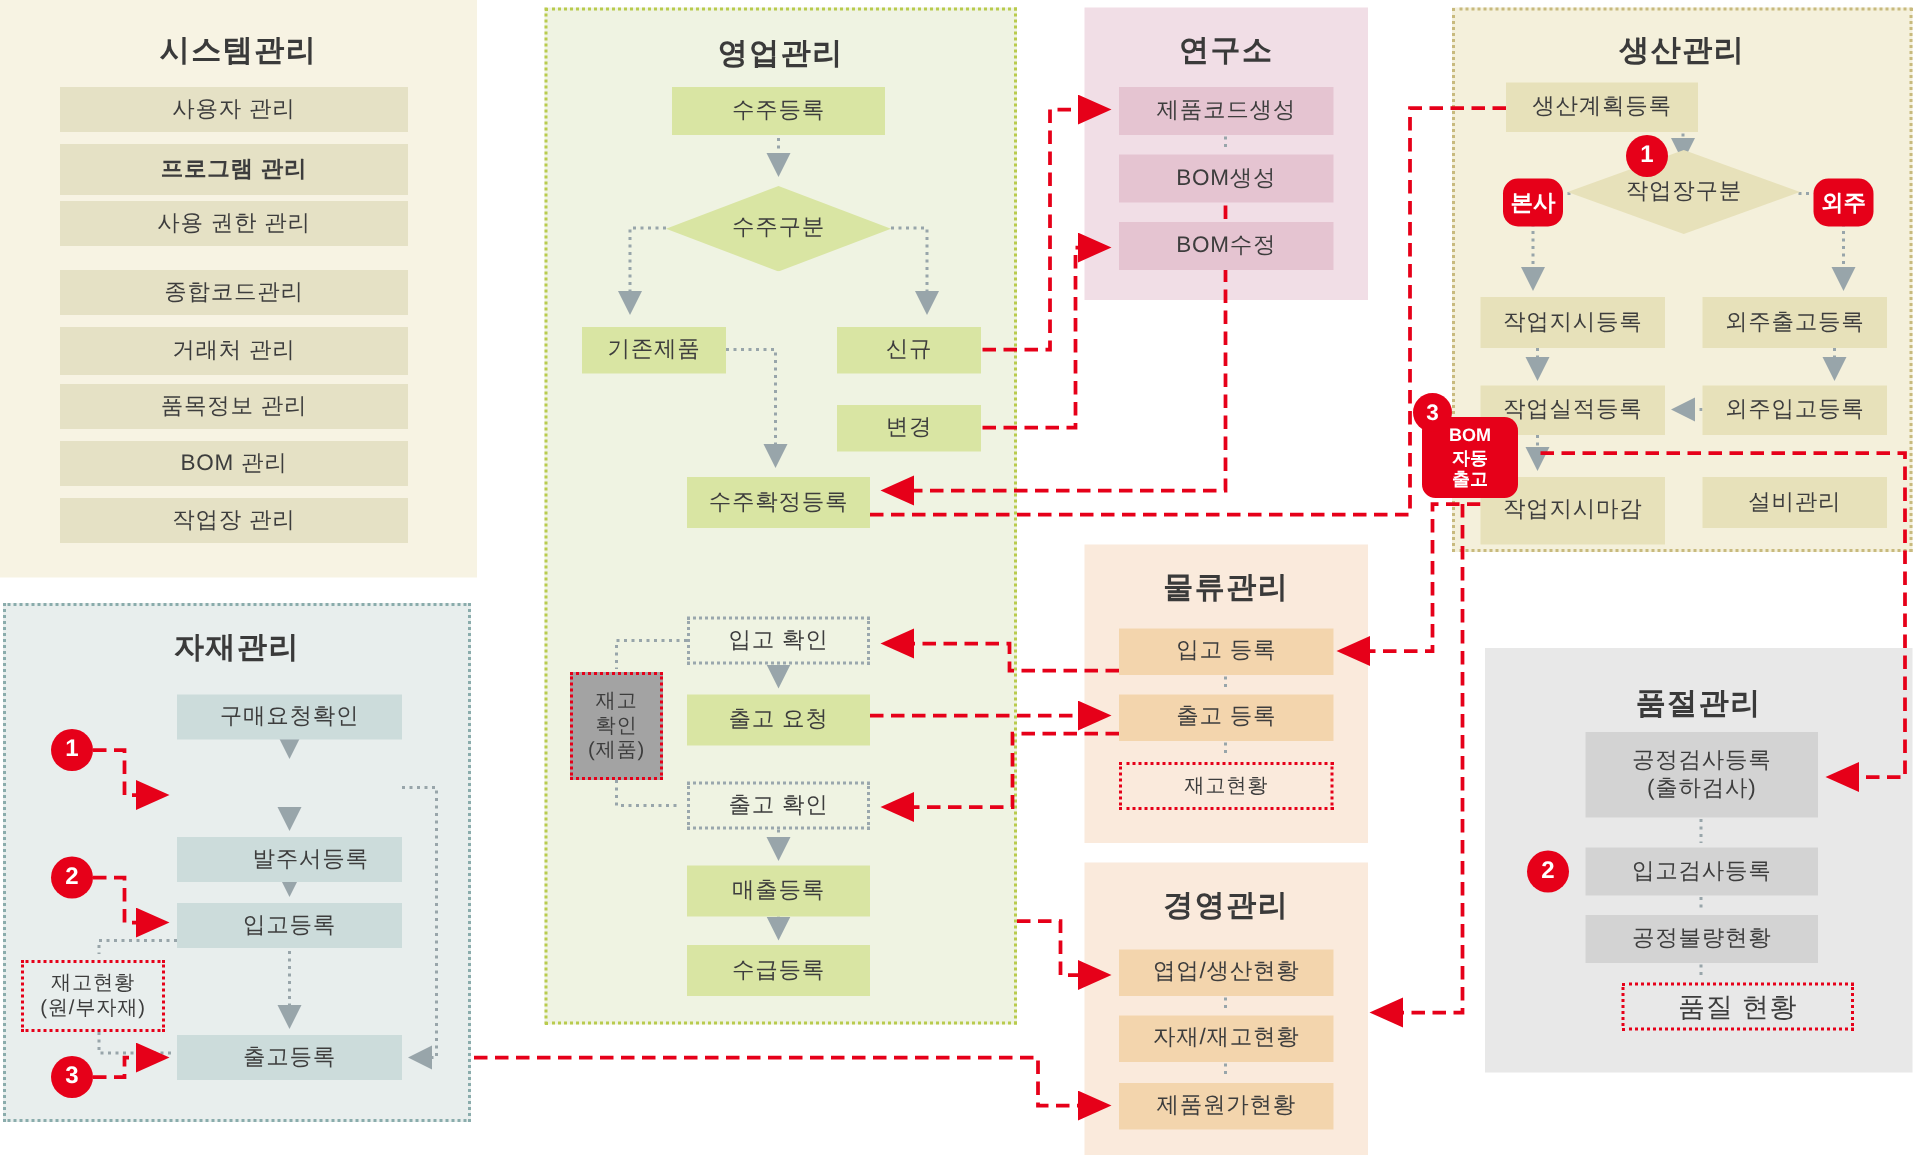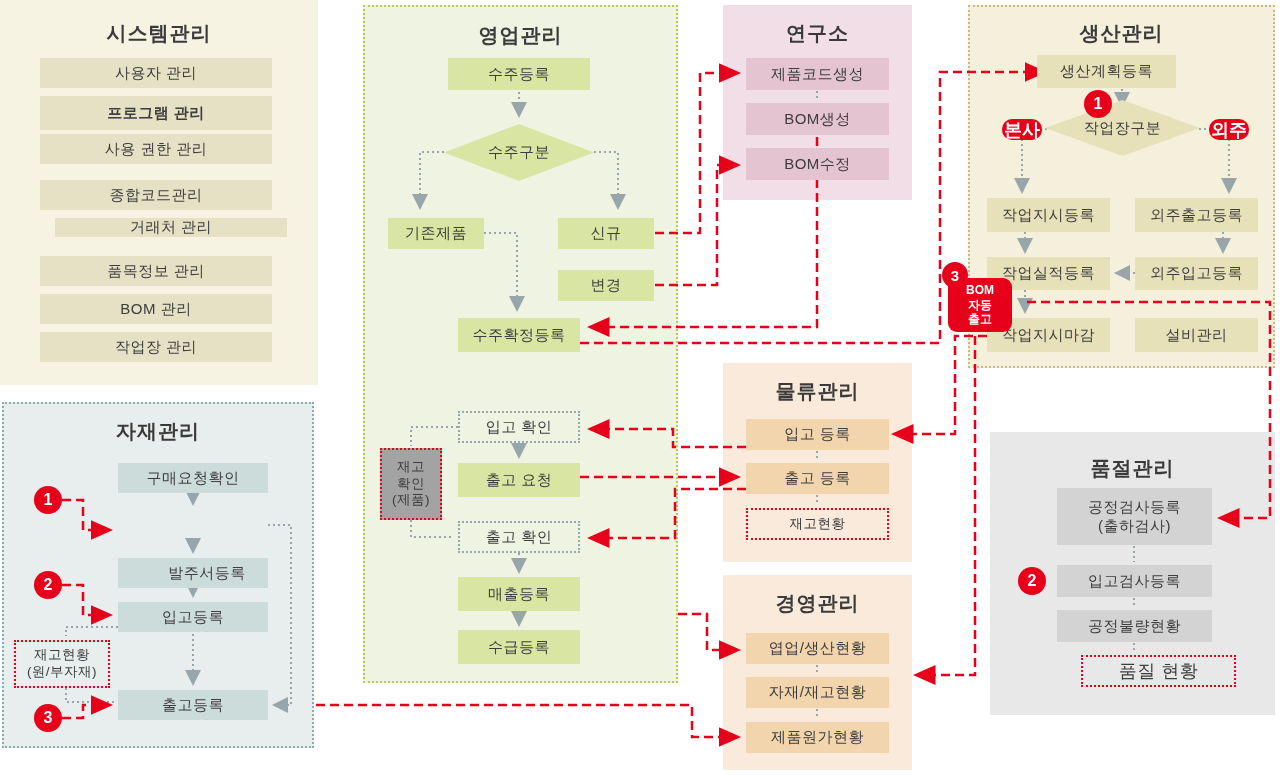--- a/index.html
+++ b/index.html
@@ -18,21 +18,21 @@
   .org{background:#f3d5ad;}
   .prd{background:#e7e1ba;}
   .qua{background:#d3d3d3;}
   .dotgray{background:#eff3e2;border:2px dotted #9aa7ad;}
   .dotred{border:2px dotted #e60019;font-size:13.5px;}
   .diamond{clip-path:polygon(50% 0,100% 50%,50% 100%,0 50%);}
   .overlay{position:absolute;left:0;top:0;z-index:1;}
   .badge{position:absolute;z-index:3;background:#e60019;color:#fff;font-weight:700;
          display:flex;align-items:center;justify-content:center;text-align:center;}
   .bcirc{width:28px;height:28px;border-radius:50%;font-size:16px;}
-  .bpill{width:40px;height:21px;border-radius:10px;font-size:18px;}
+  .bpill{width:40px;height:32px;border-radius:10px;font-size:15px;}
   .brect{border-radius:9px;font-size:12px;line-height:1.2;white-space:pre-line;}
   .redtxt{color:#e60019;font-weight:700;}
 </style>
 </head>
 <body>
 
 <div id="canvas">
 
   <div class="panel" style="left:0;top:0;width:318px;height:385px;background:#f7f3e3;"></div>
   <div class="panel" style="left:2px;top:402px;width:312px;height:346px;background:#e8eeed;border:2px dotted #8aacac;"></div>
@@ -120,21 +120,21 @@
 
       <path d="M975,336 V675 H918" marker-end="url(#ra)"></path>
     </g>
   </svg>
 
   <div class="ttl" style="left:0;top:20px;width:318px;">시스템관리</div>
   <div class="bx sys" style="left:40px;top:58px;width:232px;height:30px;">사용자 관리</div>
   <div class="bx sys" style="left:40px;top:96px;width:232px;height:34px;font-weight:bold;">프로그램 관리</div>
   <div class="bx sys" style="left:40px;top:134px;width:232px;height:30px;">사용 권한 관리</div>
   <div class="bx sys" style="left:40px;top:180px;width:232px;height:30px;">종합코드관리</div>
-  <div class="bx sys" style="left:40px;top:218px;width:232px;height:19px;margin-left:15px;">거래처 관리</div>
+  <div class="bx sys" style="left:40px;top:218px;width:232px;height:32px;">거래처 관리</div>
   <div class="bx sys" style="left:40px;top:256px;width:232px;height:30px;">품목정보 관리</div>
   <div class="bx sys" style="left:40px;top:294px;width:232px;height:30px;">BOM 관리</div>
   <div class="bx sys" style="left:40px;top:332px;width:232px;height:30px;">작업장 관리</div>
 
   <div class="ttl" style="left:2px;top:418px;width:312px;">자재관리</div>
   <div class="bx mat" style="left:118px;top:463px;width:150px;height:30px;">구매요청확인</div>
   <div class="bx mat" style="left:118px;top:558px;width:150px;height:30px;padding-left:28px;">발주서등록</div>
   <div class="bx mat" style="left:118px;top:602px;width:150px;height:30px;">입고등록</div>
   <div class="bx mat" style="left:118px;top:690px;width:150px;height:30px;">출고등록</div>
   <div class="bx dotred" style="left:14px;top:640px;width:96px;height:48px;background:#e8eeed;">재고현황
@@ -168,30 +168,30 @@
   <div class="bx org" style="left:746px;top:419px;width:143px;height:31px;">입고 등록</div>
   <div class="bx org" style="left:746px;top:463px;width:143px;height:31px;">출고 등록</div>
   <div class="bx dotred" style="left:746px;top:508px;width:143px;height:32px;background:#faeadc;">재고현황</div>
 
   <div class="ttl" style="left:723px;top:590px;width:189px;">경영관리</div>
   <div class="bx org" style="left:746px;top:633px;width:143px;height:31px;">엽업/생산현황</div>
   <div class="bx org" style="left:746px;top:677px;width:143px;height:31px;">자재/재고현황</div>
   <div class="bx org" style="left:746px;top:722px;width:143px;height:31px;">제품원가현황</div>
 
   <div class="ttl" style="left:968px;top:20px;width:307px;">생산관리</div>
-  <div class="bx prd" style="left:1037px;top:55px;width:139px;height:33px;text-align:center;">생산계획등록</div>
+  <div class="bx prd" style="left:1004px;top:55px;width:128px;height:33px;text-align:center;">생산계획등록</div>
   <div class="bx prd diamond" style="left:1045px;top:100px;width:155px;height:56px;">작업장구분</div>
   <div class="badge bpill" style="left:1002px;top:119px;">본사</div>
   <div class="badge bpill" style="left:1209px;top:119px;">외주</div>
   <div class="badge bcirc" style="left:1084px;top:90px;">1</div>
   <div class="bx prd" style="left:987px;top:198px;width:123px;height:34px;">작업지시등록</div>
   <div class="bx prd" style="left:1135px;top:198px;width:123px;height:34px;">외주출고등록</div>
   <div class="bx prd" style="left:987px;top:257px;width:123px;height:33px;">작업실적등록</div>
   <div class="bx prd" style="left:1135px;top:257px;width:123px;height:33px;">외주입고등록</div>
-  <div class="bx prd" style="left:987px;top:318px;width:123px;height:34px;">작업지시마감</div>
+  <div class="bx prd" style="left:987px;top:318px;width:123px;height:45px;">작업지시마감</div>
   <div class="bx prd" style="left:1135px;top:318px;width:123px;height:34px;">설비관리</div>
   <div class="badge brect" style="left:948px;top:278px;width:64px;height:54px;">BOM
 자동
 출고</div>
   <div class="badge bcirc" style="left:942px;top:262px;width:26px;height:26px;font-size:15px;">3</div>
 
   <div class="ttl" style="left:990px;top:455px;width:285px;">품절관리</div>
   <div class="bx qua" style="left:1057px;top:488px;width:155px;height:57px;">공정검사등록
 (출하검사)</div>
   <div class="bx qua" style="left:1057px;top:565px;width:155px;height:32px;">입고검사등록</div>

